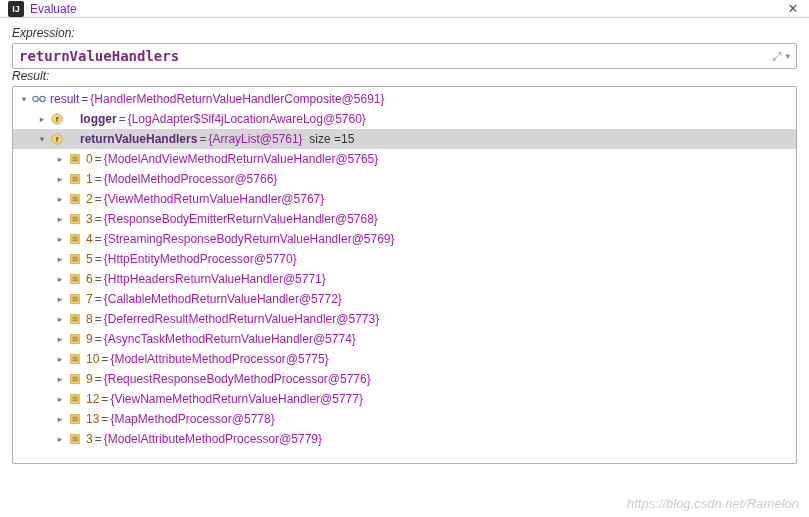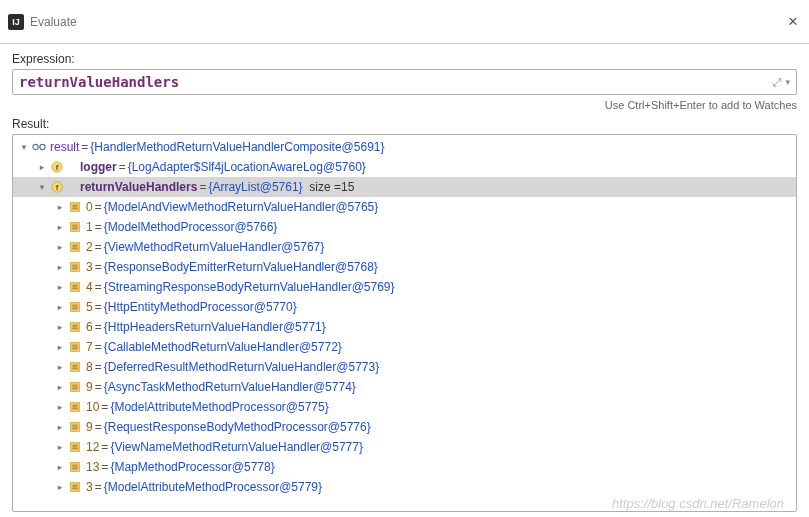--- a/index.html
+++ b/index.html
@@ -1,42 +1,42 @@
 <!DOCTYPE html>
 <html><head>
 <meta charset="utf-8">
 <style>
 * { box-sizing: border-box; margin: 0; padding: 0; }
 body { font-family: "Segoe UI", Arial, sans-serif; font-size: 12px; color: #444; background: #fff; width: 809px; height: 517px; overflow: hidden; position: relative; }
-.titlebar { display: flex; align-items: center; height: 44px; padding: 0 8px; border-bottom: 1px solid #ccc; }
+.titlebar { display: flex; align-items: center; height: 18px; padding: 0 8px; border-bottom: 1px solid #ccc; }
 .app-icon { width: 16px; height: 16px; background: #2b2b2b; color: #fff; font-size: 9px; font-weight: bold; display: flex; align-items: center; justify-content: center; border-radius: 2px; margin-right: 6px; }
-.title-text { flex: 1; font-size: 12px; color: #737373; }
+.title-text { flex: 1; font-size: 12px; color: #6d28d9; }
 .close-x { width: 16px; height: 16px; display: flex; align-items: center; justify-content: center; color: #555; cursor: pointer; font-size: 13px; }
 .content { padding: 8px 12px 0 12px; }
-.label { font-size: 12px; color: #333; margin-bottom: 3px; }
+.label { font-size: 12px; color: #333; margin-bottom: 3px; font-style: italic; }
 .expr-box { border: 1px solid #b0b0b0; border-radius: 2px; display: flex; align-items: center; height: 26px; padding: 0 6px; background: #fff; }
 .expr-input { flex: 1; border: none; outline: none; font-family: "Consolas", monospace; font-size: 14px; font-weight: bold; color: #7a2b7a; }
 .expand-icon { color: #888; font-size: 11px; margin-right: 4px; cursor: pointer; }
 .dd-icon { color: #888; font-size: 9px; cursor: pointer; }
 .hint { text-align: right; font-size: 11px; color: #666; margin-top: 4px; margin-bottom: 6px; }
 .result-panel { border: 1px solid #b0b0b0; border-radius: 2px; height: 378px; overflow: auto; padding: 2px 0; }
 .row { display: flex; align-items: center; height: 20px; white-space: nowrap; padding-right: 6px; }
 .row.sel { background: #d6d6d6; }
 .arrow { width: 14px; display: inline-flex; justify-content: center; color: #7a7a7a; font-size: 9px; cursor: pointer; }
 .indent { display: inline-block; }
 .icon { width: 16px; height: 16px; margin-right: 3px; display: inline-flex; align-items: center; justify-content: center; }
 .icon svg { width: 14px; height: 14px; }
 .name-result { color: #6d28d9; }
 .name-field { color: #5a2b7a; font-weight: bold; padding-left: 12px; }
 .name-idx { color: #a05a00; }
 .eq { color: #555; margin: 0 2px; }
-.val { color: #1d4ed8; }
+.val { color: #a21caf; }
 .size-label { color: #333; }
 .size-val { color: #333; }
-.watermark { position: absolute; right: 25px; bottom: 6px; color: #ccc; font-size: 13px; font-style: italic; pointer-events: none; }
+.watermark { position: absolute; right: 10px; bottom: 6px; color: #ccc; font-size: 13px; font-style: italic; pointer-events: none; }
 </style>
 </head>
 <body>
 
 <svg width="0" height="0" style="position:absolute">
   <defs>
     <g id="ico-glasses">
       <circle cx="4" cy="8" r="3" fill="none" stroke="#5a7aa0" stroke-width="1.3"></circle>
       <circle cx="12" cy="8" r="3" fill="none" stroke="#5a7aa0" stroke-width="1.3"></circle>
       <line x1="7" y1="8" x2="9" y2="8" stroke="#5a7aa0" stroke-width="1.3"></line>
@@ -60,21 +60,20 @@
   <div class="close-x">✕</div>
 </div>
 
 <div class="content">
   <div class="label">Expression:</div>
   <div class="expr-box">
     <input class="expr-input" value="returnValueHandlers" style="">
     <span class="expand-icon">⤢</span>
     <span class="dd-icon">▾</span>
   </div>
-  <div class="hint">Use Ctrl+Shift+Enter to add to Watches</div>
 
   <div class="label">Result:</div>
   <div class="result-panel">
 
     <div class="row">
       <span class="indent" style="width:4px"></span>
       <span class="arrow">▾</span>
       <span class="icon">
           <svg viewBox="0 0 16 16">
             <use href="#ico-glasses"></use>

